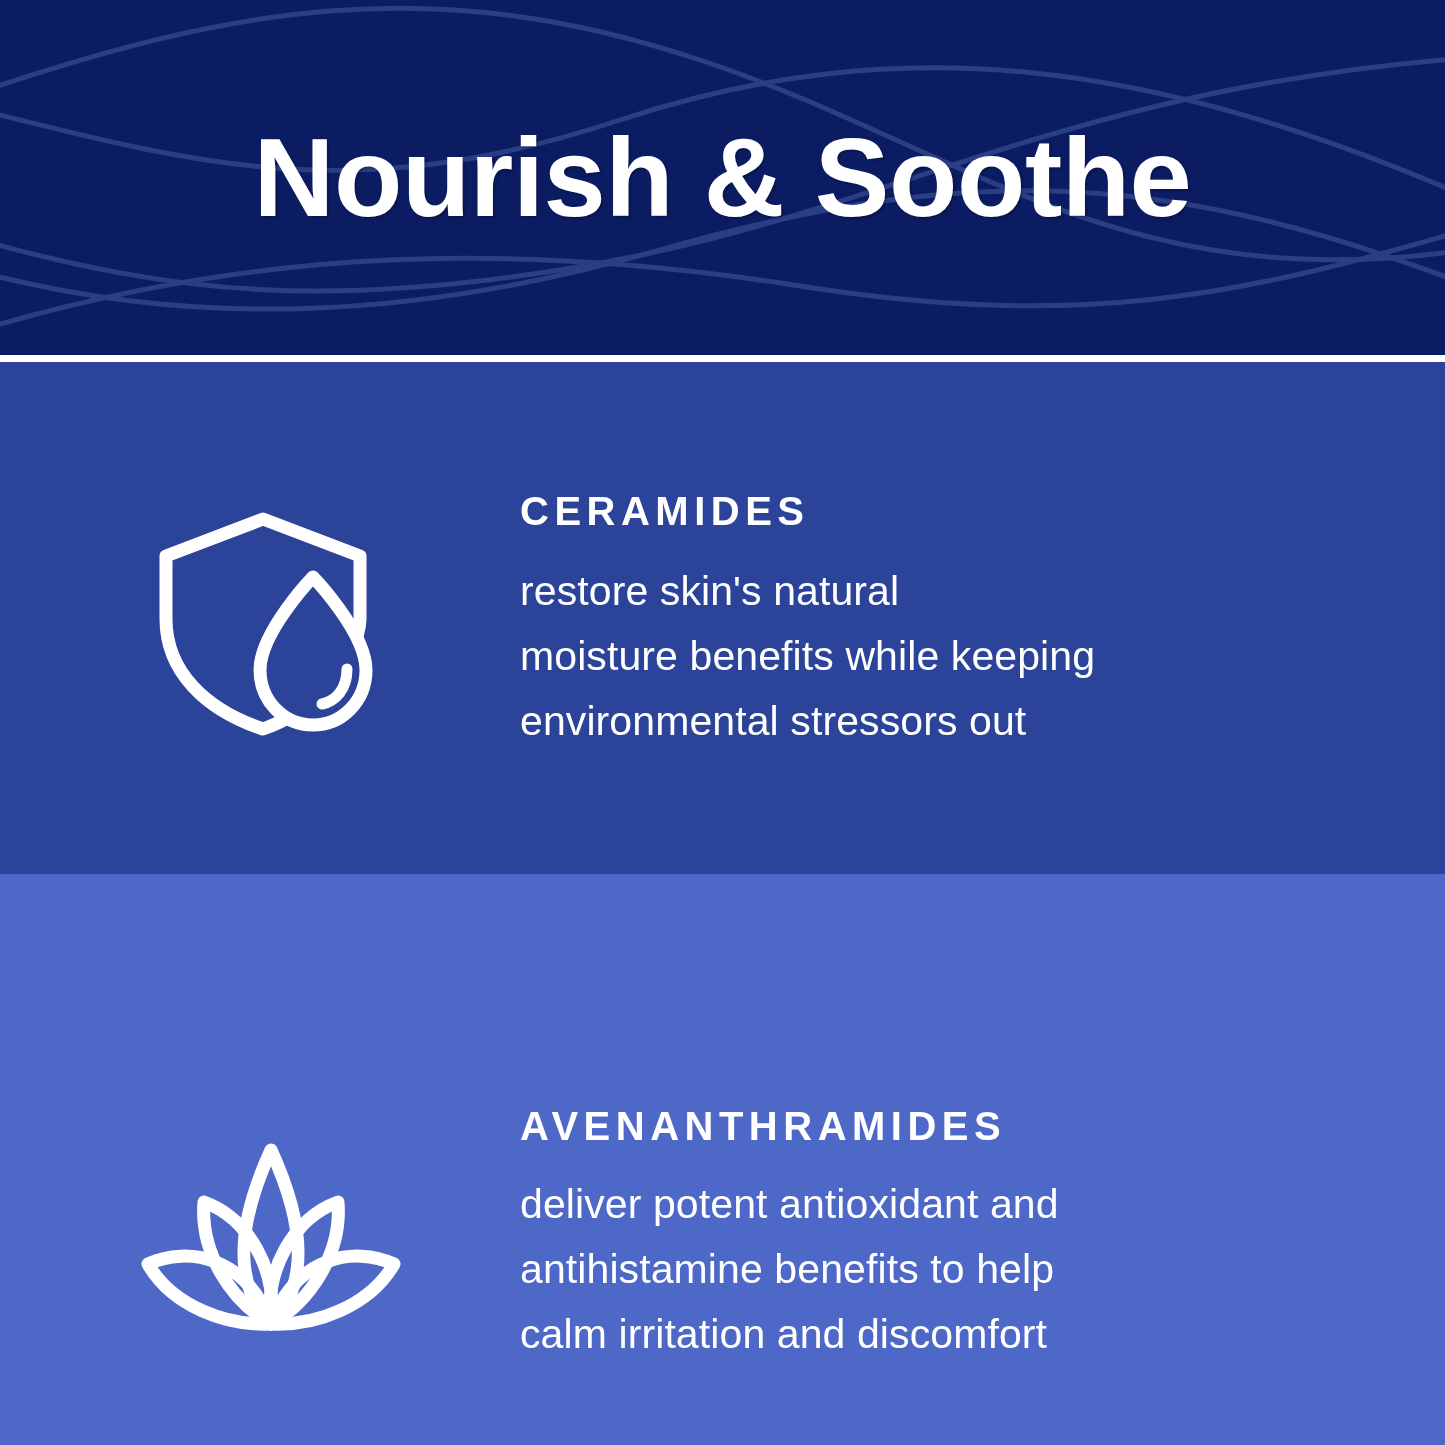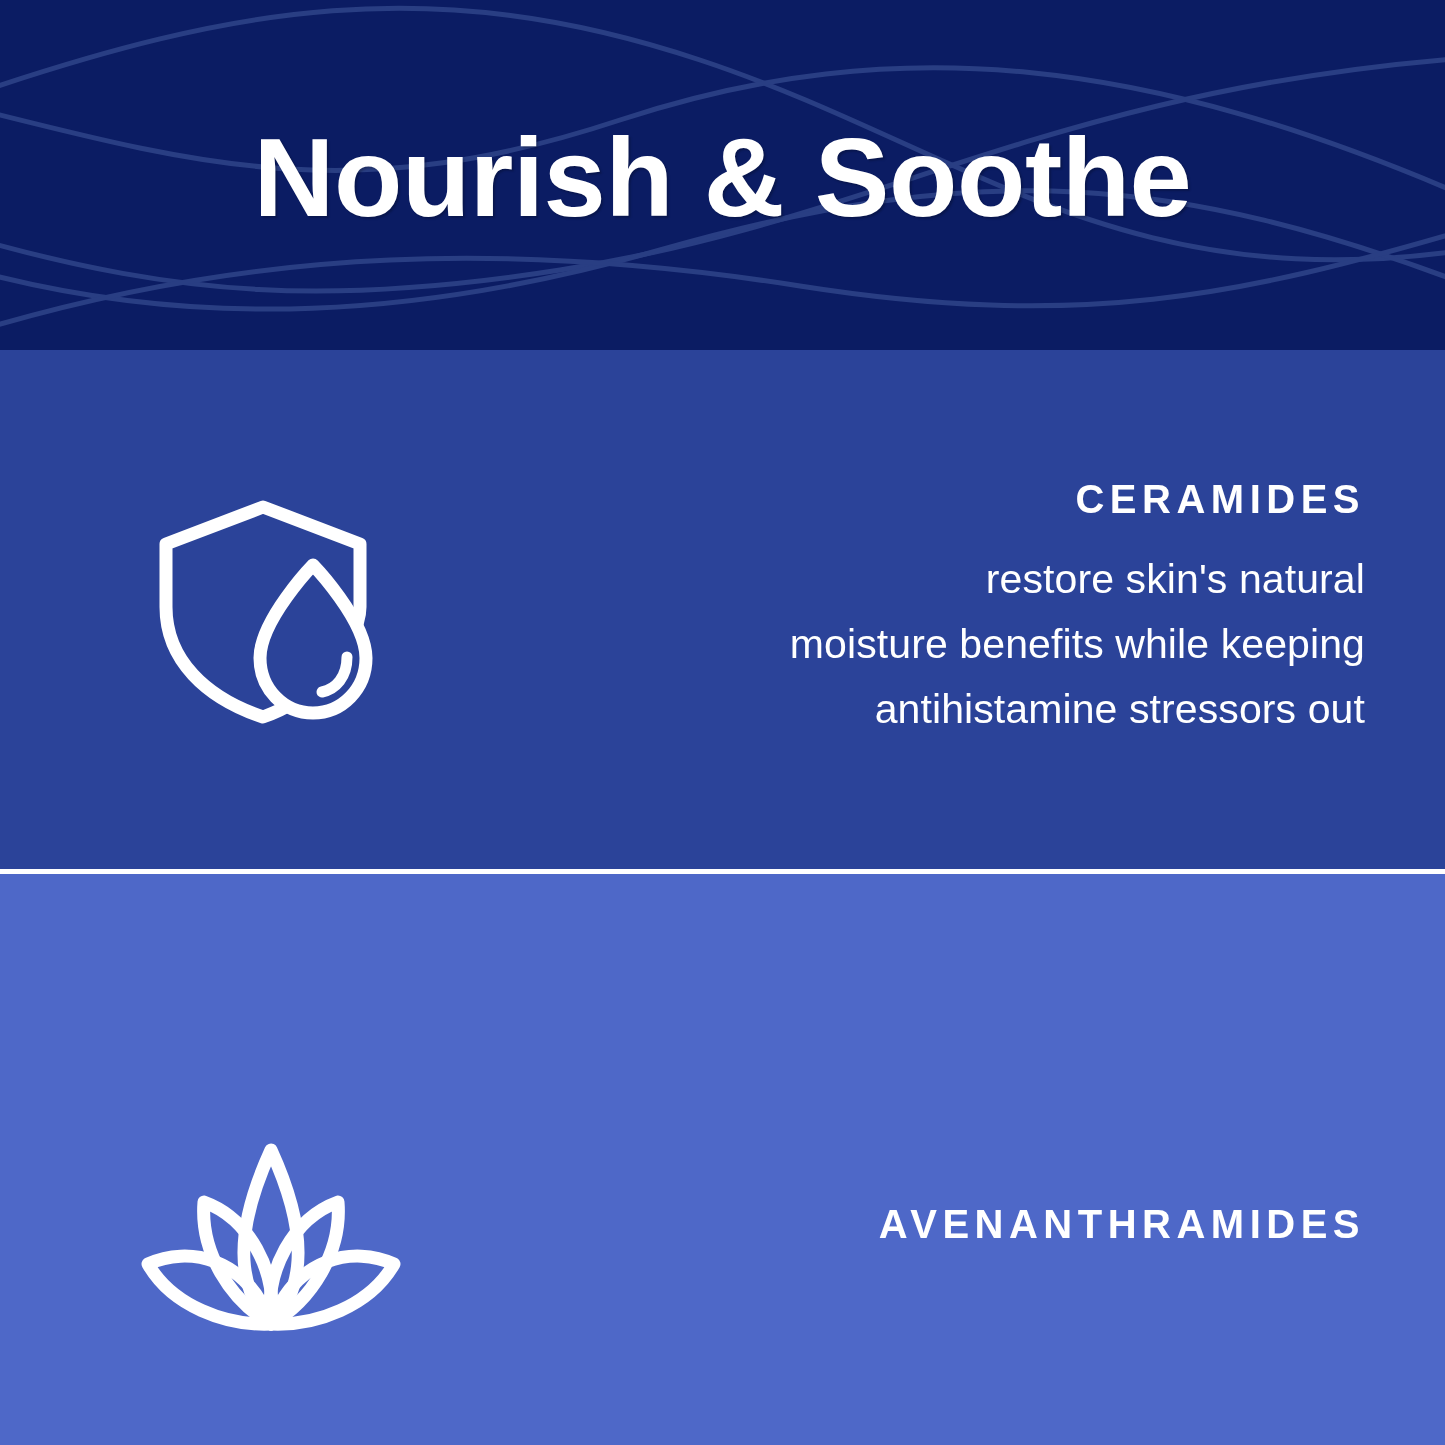--- a/index.html
+++ b/index.html
@@ -6,21 +6,20 @@
     margin: 0;
     padding: 0;
     background: #ffffff;
   }
   #page {
     position: relative;
     width: 1445px;
     height: 1445px;
     overflow: hidden;
     font-family: "Liberation Sans", "DejaVu Sans", sans-serif;
-    text-align: right;
     -webkit-font-smoothing: antialiased;
   }
 
   
   .header {
     position: absolute;
     left: 0;
     top: 0;
     width: 1445px;
     height: 355px;
@@ -56,21 +55,21 @@
   
   .section {
     position: absolute;
     left: 0;
     width: 1445px;
     display: flex;
     align-items: center;
     box-sizing: border-box;
   }
   .section-ceramides {
-    top: 350px;
+    top: 362px;
     height: 519px;
     background: #2b4399;
   }
   .section-avenanthramides {
     top: 874px;
     height: 723px;
     background: #4e68c8;
   }
 
   .icon-wrap {
@@ -151,21 +150,21 @@
           <path d="M 197 162 C 197 182 186 194 172 197" stroke-width="11"></path>
         </g>
       </svg>
     </div>
 
     <div class="text-wrap">
       <h2 class="ingredient-heading">CERAMIDES</h2>
       <p class="ingredient-desc">
         <span class="line">restore skin's natural</span>
         <span class="line">moisture benefits while keeping</span>
-        <span class="line">antihistamine stressors out</span>
+        <span class="line">environmental stressors out</span>
       </p>
     </div>
   </div>
 
   <div class="section section-avenanthramides">
 
     <div class="icon-wrap">
       <svg width="290" height="215" viewBox="0 0 290 215">
         <g fill="none" stroke="#ffffff" stroke-width="13" stroke-linecap="round" stroke-linejoin="round">
 
@@ -177,16 +176,21 @@
 
           <path d="M 145 196 C 186 172 216 124 212 74 C 168 90 138 142 145 196 Z"></path>
 
           <path d="M 145 196 C 116 166 102 116 145 22 C 188 116 174 166 145 196 Z"></path>
         </g>
       </svg>
     </div>
 
     <div class="text-wrap">
       <h2 class="ingredient-heading">AVENANTHRAMIDES</h2>
+      <p class="ingredient-desc">
+        <span class="line">deliver potent antioxidant and</span>
+        <span class="line">antihistamine benefits to help</span>
+        <span class="line">calm irritation and discomfort</span>
+      </p>
     </div>
   </div>
 
 </div>
 
 </body></html>

